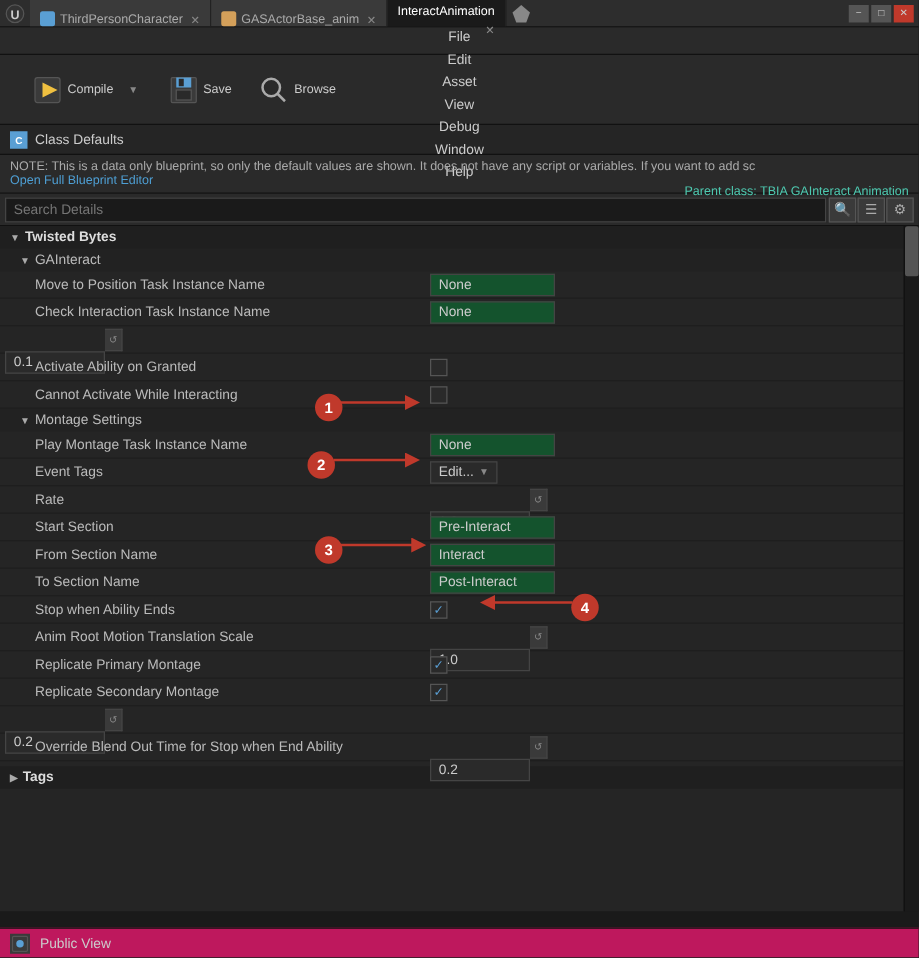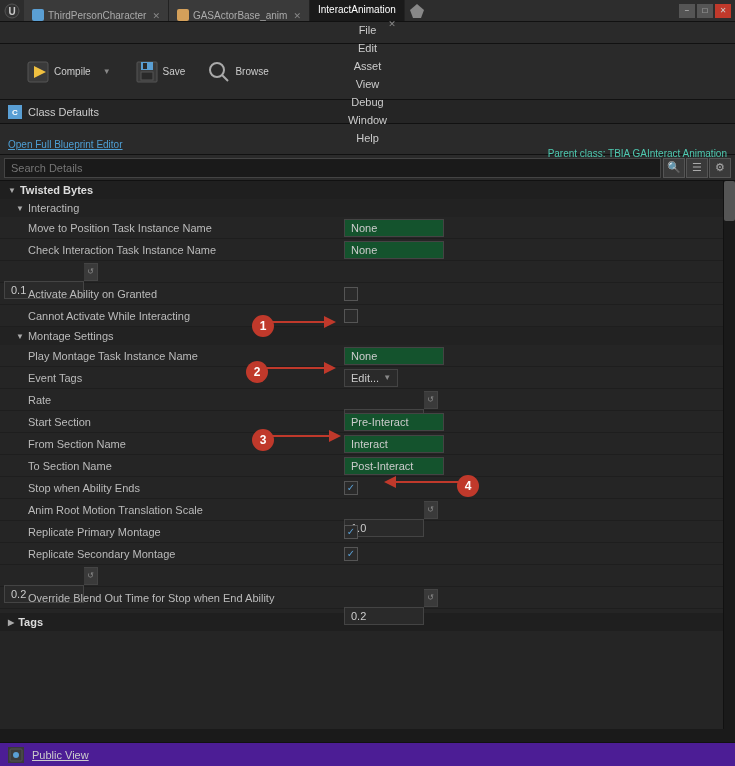--- a/index.html
+++ b/index.html
@@ -165,21 +165,20 @@
     .note-bar {
       background: #2a2a2a;
       padding: 4px 8px;
       font-size: 10px;
       color: #aaa;
       border-bottom: 1px solid #111;
     }
     .note-link {
       color: #4e9fd4;
       cursor: pointer;
-      text-decoration: underline;
     }
 
     
     .search-bar {
       height: 26px;
       background: #2a2a2a;
       display: flex;
       align-items: center;
       padding: 0 4px;
       border-bottom: 1px solid #111;
@@ -378,31 +377,30 @@
     }
     .annotation-arrow {
       position: absolute;
       z-index: 10;
       pointer-events: none;
     }
 
     
     .status-bar {
       height: 24px;
-      background: #4c1d95;
+      background: #be185d;
       display: flex;
       align-items: center;
       padding: 0 8px;
       border-top: 1px solid #111;
       gap: 8px;
       position: absolute;
       bottom: 0;
       left: 0;
       right: 0;
-      text-decoration: underline;
     }
     .status-icon {
       width: 16px;
       height: 16px;
       background: #3a3a3a;
       display: flex;
       align-items: center;
       justify-content: center;
     }
   </style>
@@ -502,20 +500,21 @@
   <div class="class-defaults-icon">
     <svg width="14" height="14" viewBox="0 0 14 14">
       <rect x="1" y="1" width="12" height="12" rx="1" fill="#5a9fd4"></rect>
       <text x="7" y="10" text-anchor="middle" fill="white" font-size="8" font-weight="bold">C</text>
     </svg>
   </div>
   <span>Class Defaults</span>
 </div>
 
 <div class="note-bar">
+  <span>NOTE: This is a data only blueprint, so only the default values are shown.  It does not have any script or variables.  If you want to add sc</span>
   <br>
   <span class="note-link">Open Full Blueprint Editor</span>
 </div>
 
 <div class="search-bar">
   <input class="search-input" type="text" placeholder="Search Details" style="">
   <div class="search-btns">
     <div class="search-btn">🔍</div>
     <div class="search-btn">☰</div>
     <div class="search-btn">⚙</div>
@@ -526,21 +525,21 @@
 
   <div class="details-panel">
 
     <div class="section-header">
       <span class="triangle">▼</span>
       <span>Twisted Bytes</span>
     </div>
 
     <div class="subsection-header">
       <span class="triangle">▼</span>
-      <span>Interacting</span>
+      <span>GAInteract</span>
     </div>
 
     <div class="prop-row">
       <div class="prop-label">Move to Position Task Instance Name</div>
       <div class="prop-value">
         <input class="text-field" type="text" value="None" style="">
       </div>
     </div>
 
     <div class="prop-row">

